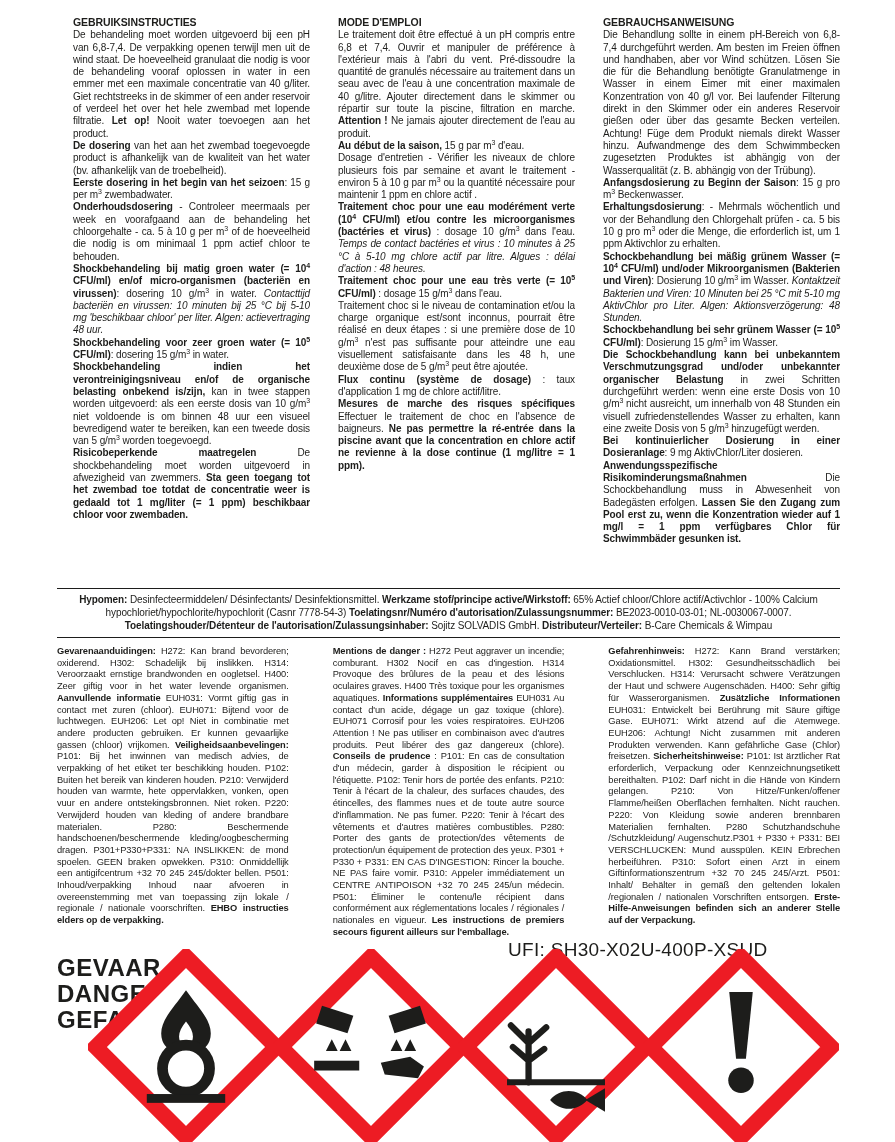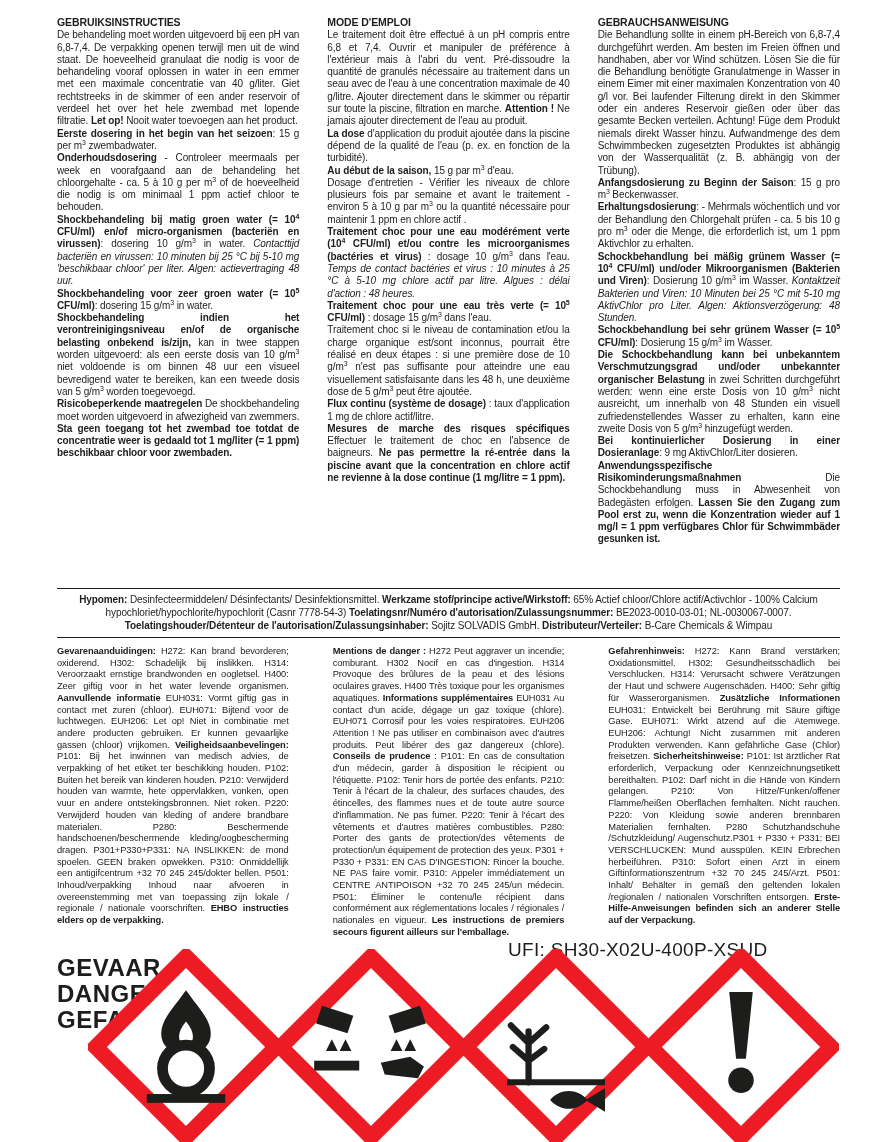--- a/index.html
+++ b/index.html
@@ -1,18 +1,18 @@
 <!DOCTYPE html>
 <html><head>
 <meta charset="utf-8">
 <style>
   html,body{margin:0;padding:0;background:#888;}
   .page{position:relative;width:895px;height:1142px;background:#fff;overflow:hidden;
         font-family:"Liberation Sans",sans-serif;color:#1d1d1b;}
-  .instructions{display:flex;gap:28px;padding:16px 55px 0 57px;min-height:588px;box-sizing:border-box;}
+  .instructions{display:flex;gap:28px;padding:16px 55px 0 57px;min-height:588px;box-sizing:border-box;margin-left:16px;}
   .col{flex:1 1 0;font-size:10px;line-height:12.3px;text-align:justify;letter-spacing:-0.1px;}
   .col-title{font-size:10.5px;font-weight:bold;margin:0 0 1px 0;}
   .para{margin:0;}
   .b{font-weight:bold;}
   .i{font-style:italic;}
   sup{font-size:7px;line-height:0;}
   .rule{border:none;border-top:1.6px solid #1d1d1b;margin:0 55px 0 57px;}
   .registration{padding:4px 55px 5px 57px;font-size:10px;line-height:13px;text-align:center;letter-spacing:-0.1px;}
   .hazards{display:flex;gap:44px;padding:8px 55px 0 57px;min-height:286px;box-sizing:border-box;}
   .hazards .col{font-size:9.3px;line-height:11.7px;}
@@ -26,33 +26,33 @@
 </head>
 <body>
 
 <div class="page">
 
   <section class="instructions">
     <div class="col">
       <h2 class="col-title">GEBRUIKSINSTRUCTIES</h2>
       <div>
           <p class="para"><span>De behandeling moet worden uitgevoerd bij een pH van 6,8-7,4. De verpakking openen terwijl men uit de wind staat. De hoeveelheid granulaat die nodig is voor de behandeling vooraf oplossen in water in een emmer met een maximale concentratie van 40 g/liter. Giet rechtstreeks in de skimmer of een ander reservoir of verdeel het over het hele zwembad met lopende filtratie. </span><span class="b">Let op!</span><span> Nooit water toevoegen aan het product.</span></p>
+          <p class="para"><span class="b">De dosering</span><span> van het aan het zwembad toegevoegde product is afhankelijk van de kwaliteit van het water (bv. afhankelijk van de troebelheid).</span></p>
           <p class="para"><span class="b">Eerste dosering in het begin van het seizoen</span><span>: 15 g per m<sup>3</sup> zwembadwater.</span></p>
           <p class="para"><span class="b">Onderhoudsdosering</span><span> - Controleer meermaals per week en voorafgaand aan de behandeling het chloorgehalte - ca. 5 à 10 g per m<sup>3</sup> of de hoeveelheid die nodig is om minimaal 1 ppm actief chloor te behouden.</span></p>
           <p class="para"><span class="b">Shockbehandeling bij matig groen water (= 10<sup>4</sup> CFU/ml) en/of micro-organismen (bacteriën en virussen)</span><span>: dosering 10 g/m<sup>3</sup> in water. </span><span class="i">Contacttijd bacteriën en virussen: 10 minuten bij 25 °C bij 5-10 mg 'beschikbaar chloor' per liter. Algen: actievertraging 48 uur.</span></p>
           <p class="para"><span class="b">Shockbehandeling voor zeer groen water (= 10<sup>5</sup> CFU/ml)</span><span>: dosering 15 g/m<sup>3</sup> in water.</span></p>
           <p class="para"><span class="b">Shockbehandeling indien het verontreinigingsniveau en/of de organische belasting onbekend is/zijn,</span><span> kan in twee stappen worden uitgevoerd: als een eerste dosis van 10 g/m<sup>3</sup> niet voldoende is om binnen 48 uur een visueel bevredigend water te bereiken, kan een tweede dosis van 5 g/m<sup>3</sup> worden toegevoegd.</span></p>
           <p class="para"><span class="b">Risicobeperkende maatregelen</span><span> De shockbehandeling moet worden uitgevoerd in afwezigheid van zwemmers. </span><span class="b">Sta geen toegang tot het zwembad toe totdat de concentratie weer is gedaald tot 1 mg/liter (= 1 ppm) beschikbaar chloor voor zwembaden.</span></p>
         </div>
     </div>
     <div class="col">
       <h2 class="col-title">MODE D'EMPLOI</h2>
       <div>
           <p class="para"><span>Le traitement doit être effectué à un pH compris entre 6,8 et 7,4. Ouvrir et manipuler de préférence à l'extérieur mais à l'abri du vent. Pré-dissoudre la quantité de granulés nécessaire au traitement dans un seau avec de l'eau à une concentration maximale de 40 g/litre.  Ajouter directement dans le skimmer ou répartir sur toute la piscine, filtration en marche. </span><span class="b">Attention !</span><span> Ne jamais ajouter directement de l'eau au produit.</span></p>
-          <p class="para"><span class="b">La dose</span><span> d'application du produit ajoutée dans la piscine dépend de la qualité de l'eau (p. ex. en fonction de la turbidité).</span></p>
           <p class="para"><span class="b">Au début de la saison,</span><span> 15 g par m<sup>3</sup> d'eau.</span></p>
           <p class="para"><span>Dosage d'entretien - Vérifier les niveaux de chlore plusieurs fois par semaine et avant le traitement - environ 5 à 10 g par m<sup>3</sup> ou la quantité nécessaire pour maintenir 1 ppm en chlore actif .</span></p>
           <p class="para"><span class="b">Traitement choc pour une eau modérément verte (10<sup>4</sup> CFU/ml) et/ou contre les microorganismes (bactéries et virus)</span><span> : dosage 10 g/m<sup>3</sup> dans l'eau. </span><span class="i">Temps de contact bactéries et virus : 10 minutes à 25 °C à 5-10 mg chlore actif par litre. Algues : délai d'action : 48 heures.</span></p>
           <p class="para"><span class="b">Traitement choc pour une eau très verte (= 10<sup>5</sup> CFU/ml)</span><span> : dosage 15 g/m<sup>3</sup> dans l'eau.</span></p>
           <p class="para"><span>Traitement choc si le niveau de contamination et/ou la charge organique est/sont inconnus, pourrait être réalisé en deux étapes : si une première dose de 10 g/m<sup>3</sup> n'est pas suffisante pour atteindre une eau visuellement satisfaisante dans les 48 h, une deuxième dose de 5 g/m<sup>3</sup> peut être ajoutée.</span></p>
           <p class="para"><span class="b">Flux continu (système de dosage)</span><span> : taux d'application 1 mg de chlore actif/litre.</span></p>
           <p class="para"><span class="b">Mesures de marche des risques spécifiques</span><span> Effectuer le traitement de choc en l'absence de baigneurs. </span><span class="b">Ne pas permettre la ré-entrée dans la piscine avant que la concentration en chlore actif ne revienne à la dose continue (1 mg/litre = 1 ppm).</span></p>
         </div>
     </div>
     <div class="col">

